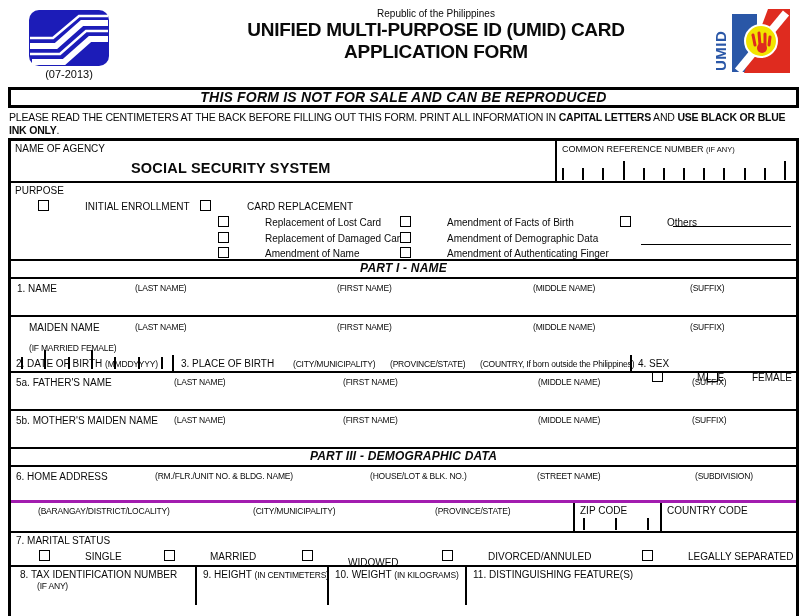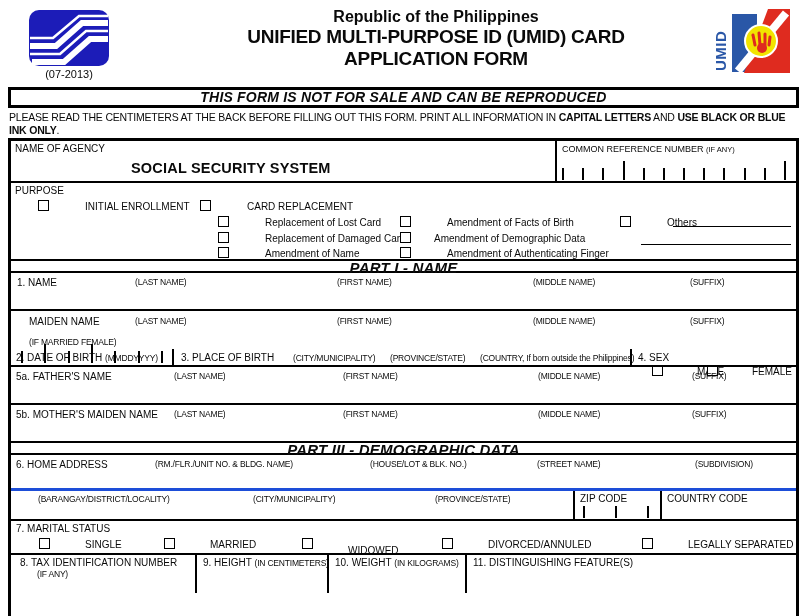--- a/index.html
+++ b/index.html
@@ -13,42 +13,42 @@
   .lbl { font-size:10px; }
   .sub { font-size:8.5px; letter-spacing:-0.2px; }
   .tiny { font-size:7.5px; }
   .cb { position:absolute; width:11px; height:11px; border:1.5px solid #000; background:#fff; }
   .cb-lbl { font-size:10px;margin-left:29px; }
   .uline { position:absolute; border-bottom:1.5px solid #000; }
   .vline { position:absolute; top:0; bottom:0; width:2px; background:#000; }
 
   
   #hdr-center { position:absolute; left:120px; right:55px; top:8px; text-align:center; }
-  #republic { font-size:16px;font-weight:bold; }
+  #republic { font-size:10px; }
   .title { font-size:19px; font-weight:bold; line-height:22px; letter-spacing:-0.3px; }
   #form-version { position:absolute; left:28px; top:68px; width:82px; text-align:center; font-size:11px; }
 
   
   #sale-banner {
     position:absolute; left:8px; top:87px; width:791px; height:21px;
     border:3px solid #000; text-align:center;
     font-size:14px; font-weight:900; font-style:italic; letter-spacing:0.2px; line-height:15px;
   }
   
   #instructions { position:absolute; left:9px; top:111px; width:790px; font-size:10.5px; line-height:13px; letter-spacing:-0.2px; }
   #instructions b { letter-spacing:-0.2px; }
 
   
   #form { position:absolute; left:8px; top:138px; width:791px; height:500px; border:3px solid #000; background:#fff; }
   .row { position:relative; width:100%; }
   .bt2 { border-top:2px solid #000; }
-  .bt3 { border-top:3px solid #1d4ed8; }
+  .bt3 { border-top:3px solid #a21caf; }
   .part-banner {
-    height:14px; border-top:2px solid #000; border-bottom:2px solid #000;
-    text-align:center; font-size:15px; font-weight:900; font-style:italic; line-height:14px; letter-spacing:0.2px;
+    height:20px; border-top:2px solid #000; border-bottom:2px solid #000;
+    text-align:center; font-size:12px; font-weight:900; font-style:italic; line-height:14px; letter-spacing:0.2px;
   }
   .comb { position:absolute; display:flex; justify-content:space-between; align-items:flex-end; }
   .comb .tick { width:2px; height:12px; background:#000; }
   .comb .tick.tall { height:19px; }
   #agency-value { position:absolute; left:120px; bottom:5px; font-size:14.5px; font-weight:bold; letter-spacing:0.2px; }
 </style>
 </head>
 <body>
 
 <div id="page">
@@ -126,21 +126,21 @@
       <div class="cb" style="left:207px;top:33px"></div>
       <span class="fl cb-lbl" style="left:225px;top:34px">Replacement of Lost Card</span>
       <div class="cb" style="left:207px;top:49px"></div>
       <span class="fl cb-lbl" style="left:225px;top:50px">Replacement of Damaged Card</span>
       <div class="cb" style="left:207px;top:64px"></div>
       <span class="fl cb-lbl" style="left:225px;top:65px">Amendment of Name</span>
 
       <div class="cb" style="left:389px;top:33px"></div>
       <span class="fl cb-lbl" style="left:407px;top:34px">Amendment of Facts of Birth</span>
       <div class="cb" style="left:389px;top:49px"></div>
-      <span class="fl cb-lbl" style="left:394px;top:50px">Amendment of Demographic Data</span>
+      <span class="fl cb-lbl" style="left:407px;top:50px">Amendment of Demographic Data</span>
       <div class="cb" style="left:389px;top:64px"></div>
       <span class="fl cb-lbl" style="left:407px;top:65px">Amendment of Authenticating Finger</span>
 
       <div class="cb" style="left:609px;top:33px"></div>
       <span class="fl cb-lbl" style="left:627px;top:34px">Others</span>
       <div class="uline" style="left:662px;width:118px;top:30px;height:14px"></div>
       <div class="uline" style="left:630px;width:150px;top:48px;height:14px"></div>
     </div>
 
     <div class="row part-banner">PART I - NAME</div>

